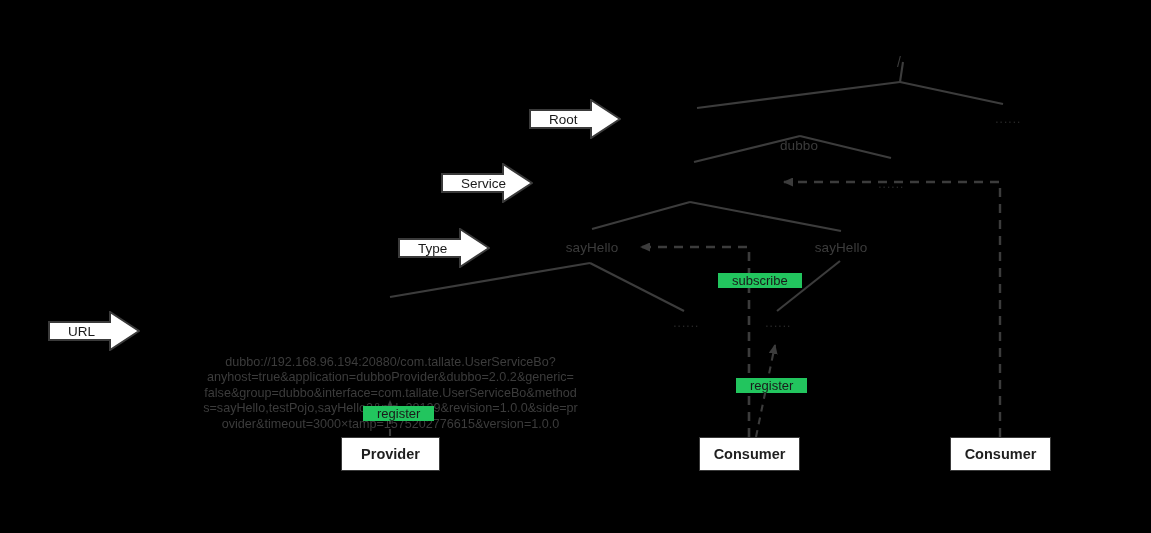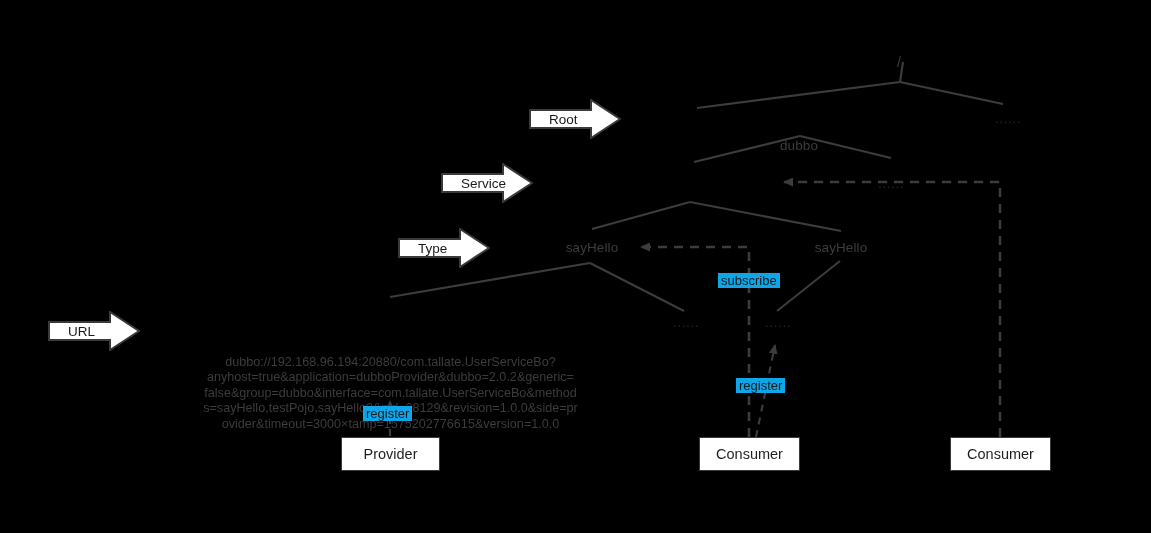--- a/index.html
+++ b/index.html
@@ -34,26 +34,27 @@
     color:#1a1a1a;font-size:13.5px;padding-left:20px;
     box-sizing:border-box;pointer-events:none;
   }
 
   
   .nbox{
     position:absolute;background:#fff;border:1.6px solid #3a3a3a;
     display:flex;align-items:center;justify-content:center;
     color:#1f1f1f;font-size:14.5px;
     box-sizing:border-box;
+    font-weight:bold;
   }
 
   
   .elabel{
-    position:absolute;background:#0ea5e9;color:#1a1a1a;
-    font-size:13px;line-height:15px;padding:0 3px;white-space:nowrap;
+    position:absolute;background:#22c55e;color:#1a1a1a;
+    font-size:13px;line-height:15px;padding:0 14px;white-space:nowrap;
   }
 
   
   .urltext{
     position:absolute;color:#3c3c3c;font-size:12.6px;line-height:15.4px;
     text-align:center;white-space:pre-line;letter-spacing:0;
   }
 </style>
 </head>
 <body>

